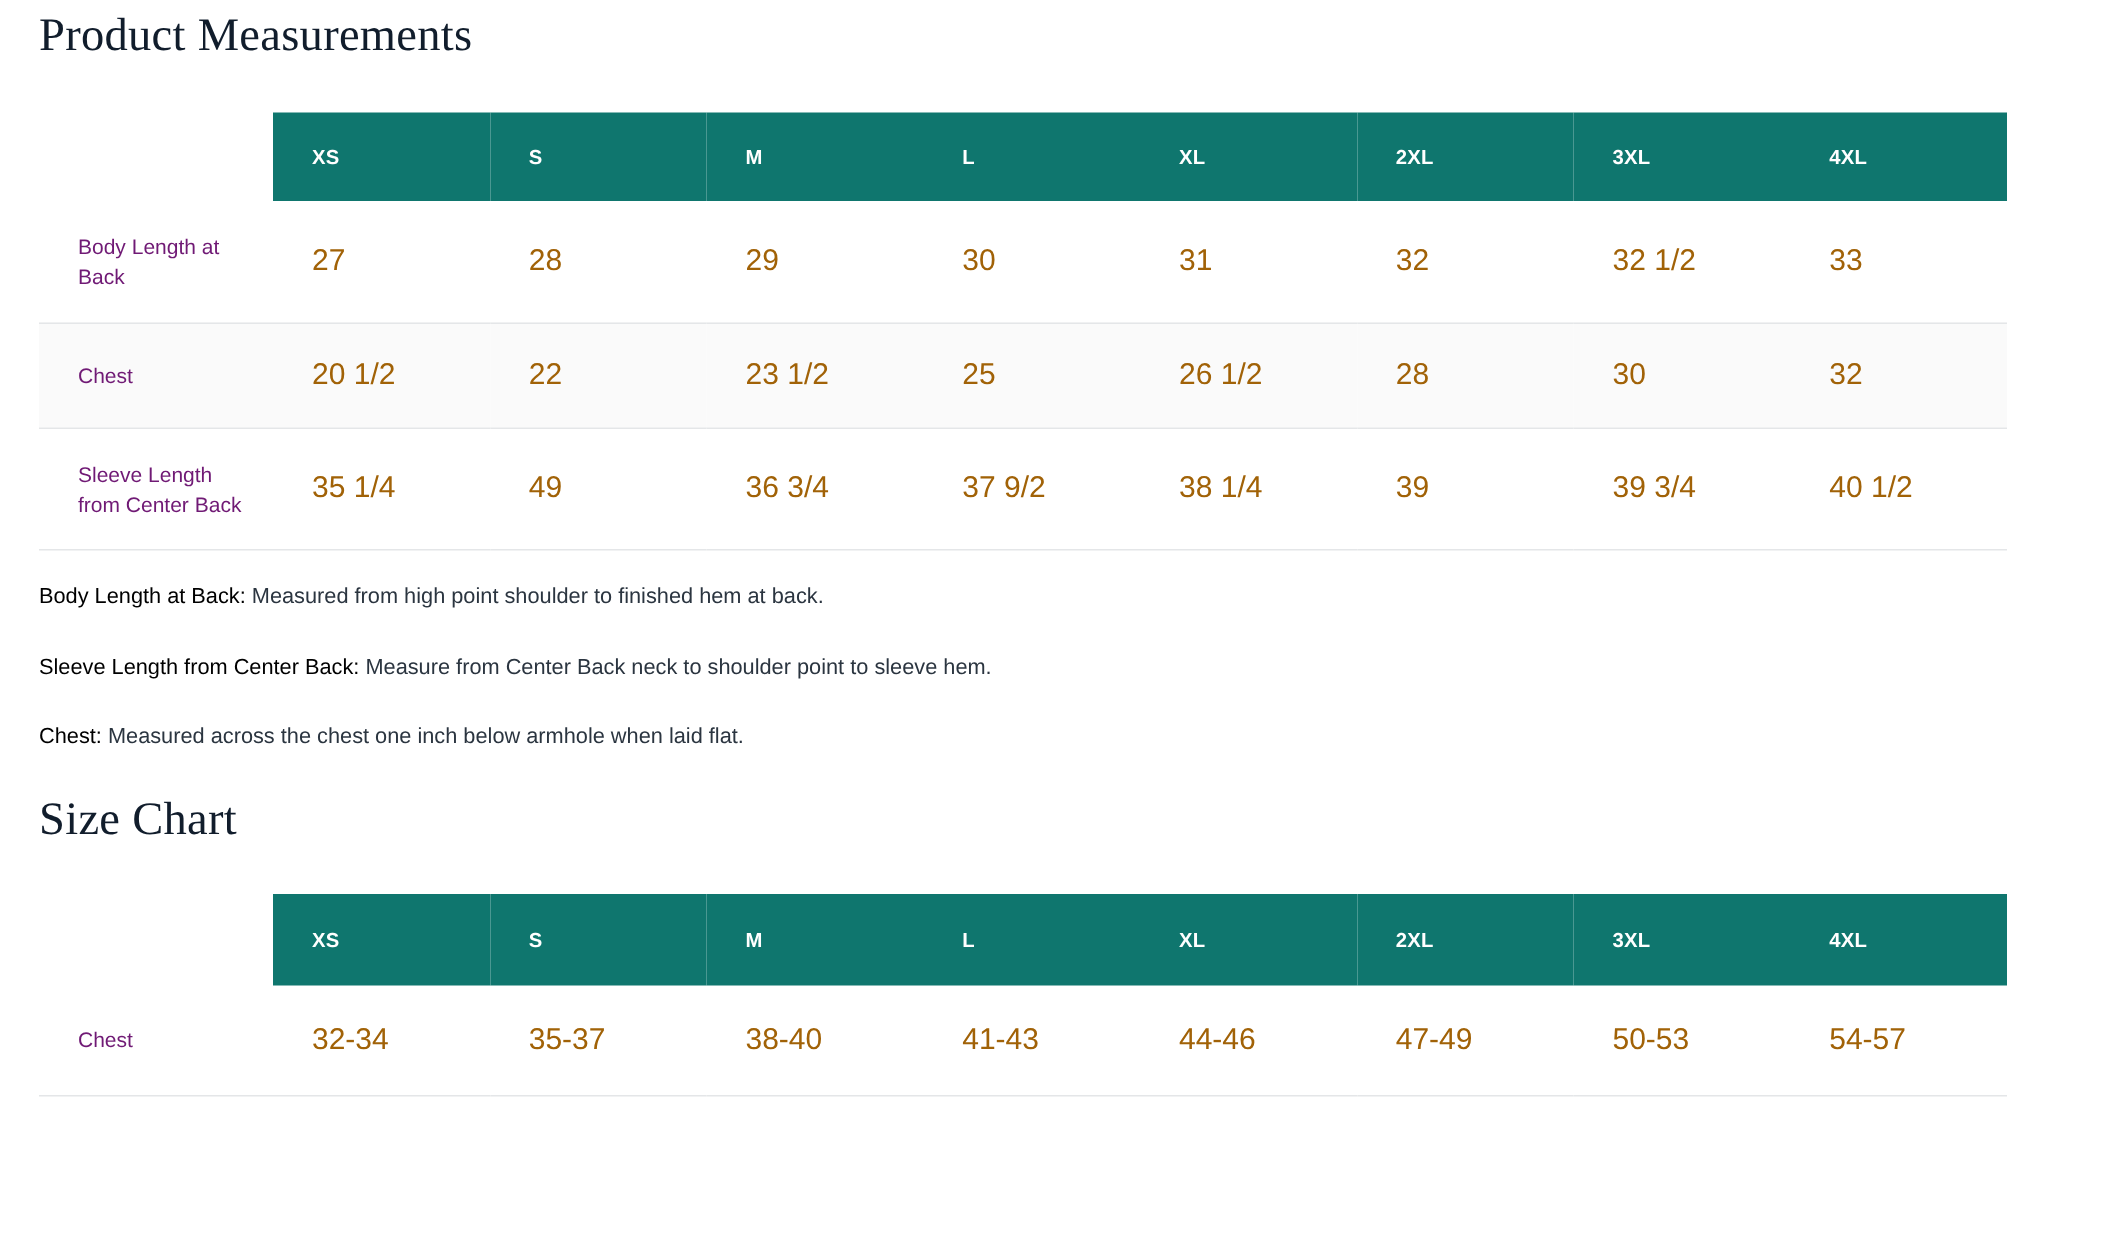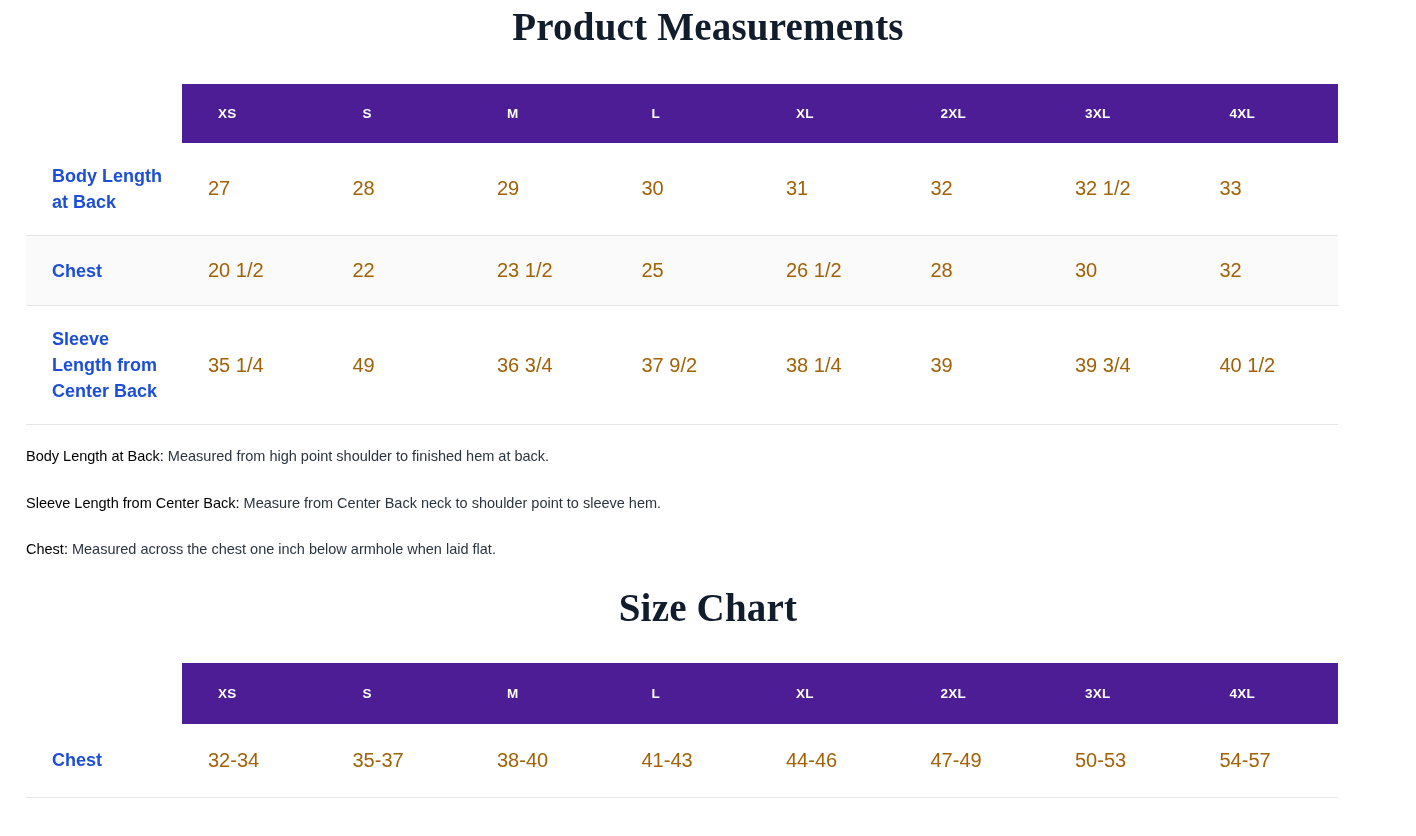--- a/index.html
+++ b/index.html
@@ -16,66 +16,65 @@
   }
   .page {
     position: relative;
     width: 1416px;
     height: 836px;
     box-sizing: border-box;
     padding: 0 26px;
   }
   h2.section-title {
     font-family: "Liberation Serif", serif;
-    font-weight: 700;
-    font-size: 39px;
+    font-weight: 400;
+    font-size: 31px;
     line-height: 1.1;
     color: #111d2c;
     margin: 0;
     letter-spacing: 0.2px;
-    text-align: center;
   }
   #title-measurements {
     padding-top: 6px;
   }
   table.size-table {
     border-collapse: collapse;
     width: 1312px;
     margin-top: 35px;
     table-layout: fixed;
   }
   table.size-table col.label-col { width: 156px; }
   table.size-table col.size-col  { width: 144.5px; }
 
   table.size-table thead th {
-    background: #4c1d95;
+    background: #0f766e;
     color: #ffffff;
     font-size: 13.5px;
     font-weight: bold;
     text-align: left;
-    padding: 22px 0 22px 36px;
+    padding: 22px 0 22px 26px;
     border: none;
     letter-spacing: 0.2px;
   }
   table.size-table thead th.corner {
     background: #ffffff;
     padding: 0;
   }
   table.size-table tbody td {
     font-size: 20px;
     color: #a16207;
     padding: 20px 0 20px 26px;
     border-bottom: 1px solid #e4e6e8;
     vertical-align: middle;
     line-height: 1.45;
   }
   table.size-table tbody td.row-label {
-    font-weight: bold;
-    color: #1d4ed8;
-    font-size: 18px;
+    font-weight: normal;
+    color: #701a75;
+    font-size: 14px;
     padding-left: 26px;
     padding-right: 10px;
   }
   table.size-table tbody tr.alt td {
     background: #fafafa;
   }
   table.size-table tbody tr:first-child td {
     border-top: none;
   }
 

